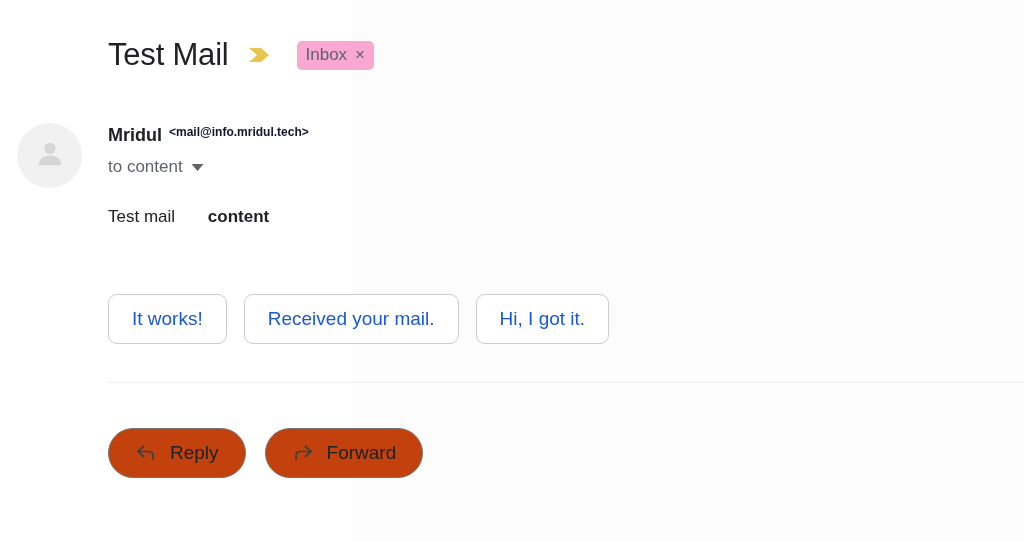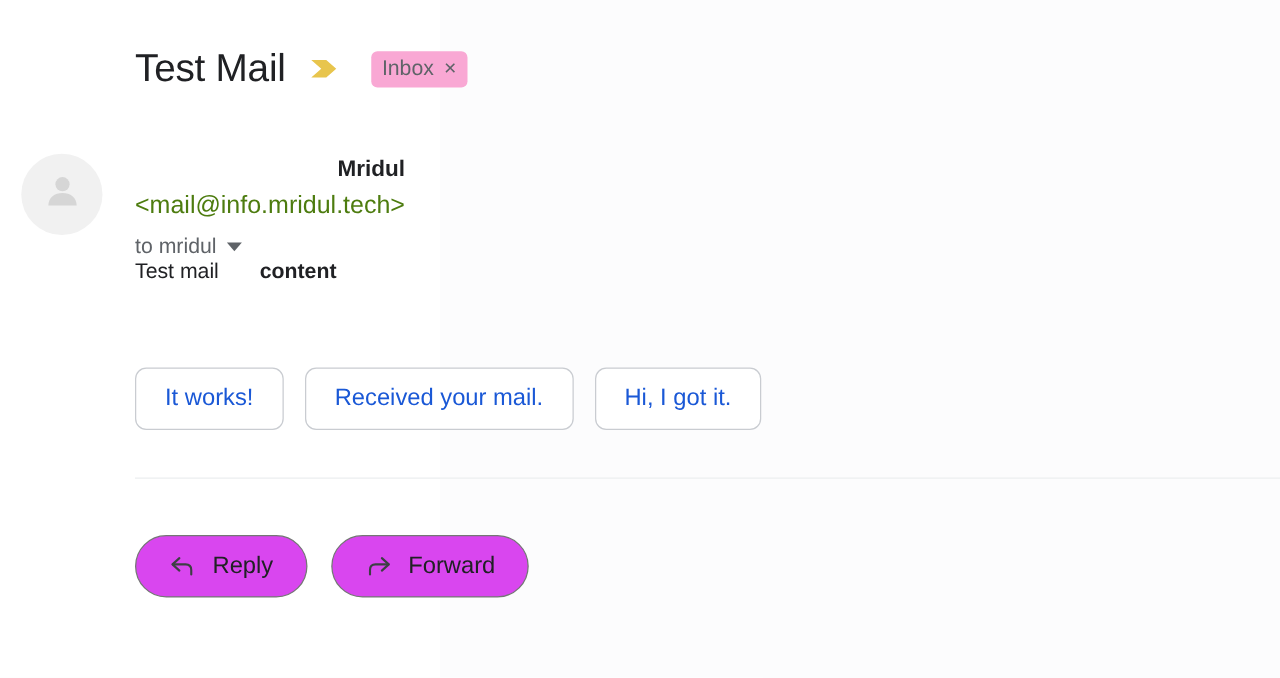--- a/index.html
+++ b/index.html
@@ -89,34 +89,33 @@
     align-items: center;
     justify-content: center;
   }
   .sender-block {
     position: absolute;
     left: 108px;
     top: 125px;
   }
   .sender-line {
     display: flex;
-    align-items: flex-end;
+    align-items: flex-start;
     gap: 7px;
     white-space: nowrap;
-    flex-direction: column;
   }
   .sender-name {
     font-size: 18px;
     font-weight: 700;
     color: #202124;
   }
   .sender-email {
-    font-size: 20px;
-    font-weight: 400;
-    color: #4d7c0f;
+    font-size: 12px;
+    font-weight: 700;
+    color: #0f172a;
   }
   .recipient-line {
     display: flex;
     align-items: center;
     gap: 8px;
     margin-top: 11px;
   }
   .recipient-text {
     font-size: 17px;
     color: #5f6368;
@@ -176,21 +175,21 @@
     top: 428px;
     display: flex;
     gap: 19px;
   }
   .action-button {
     display: inline-flex;
     align-items: center;
     gap: 13px;
     border: 1px solid #747775;
     border-radius: 100px;
-    background: #d946ef;
+    background: #c2410c;
     color: #202124;
     font-family: "Liberation Sans", sans-serif;
     font-size: 19px;
     line-height: 22px;
     padding: 13px 26px;
     cursor: pointer;
     white-space: nowrap;
   }
   .action-button .btn-icon { display: inline-flex; line-height: 0; }
 </style>
@@ -224,21 +223,21 @@
       </svg>
     </span>
   </div>
 
   <div class="sender-block">
     <div class="sender-line">
       <span class="sender-name">Mridul</span>
       <span class="sender-email">&lt;mail@info.mridul.tech&gt;</span>
     </div>
     <div class="recipient-line">
-      <span class="recipient-text">to mridul</span>
+      <span class="recipient-text">to content</span>
       <span class="recipient-caret">
         <svg width="13" height="9" viewBox="0 0 13 9" aria-hidden="true">
           <path d="M0.5 1 L12.5 1 L6.5 8 Z" fill="#5f6368"></path>
         </svg>
       </span>
     </div>
   </div>
 
   <div class="mail-body">
     <span>Test mail </span><b>content</b>

